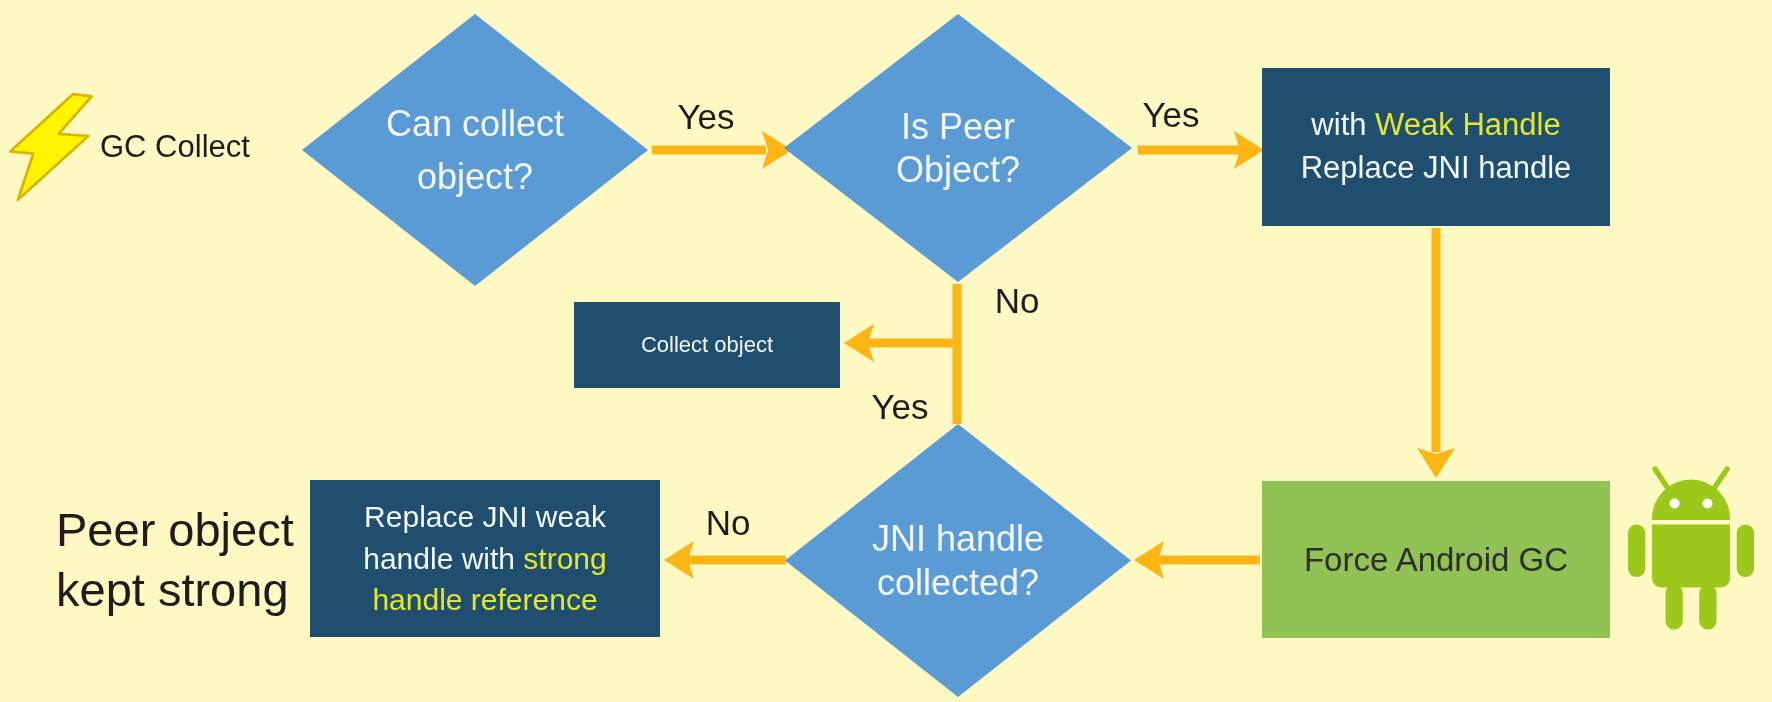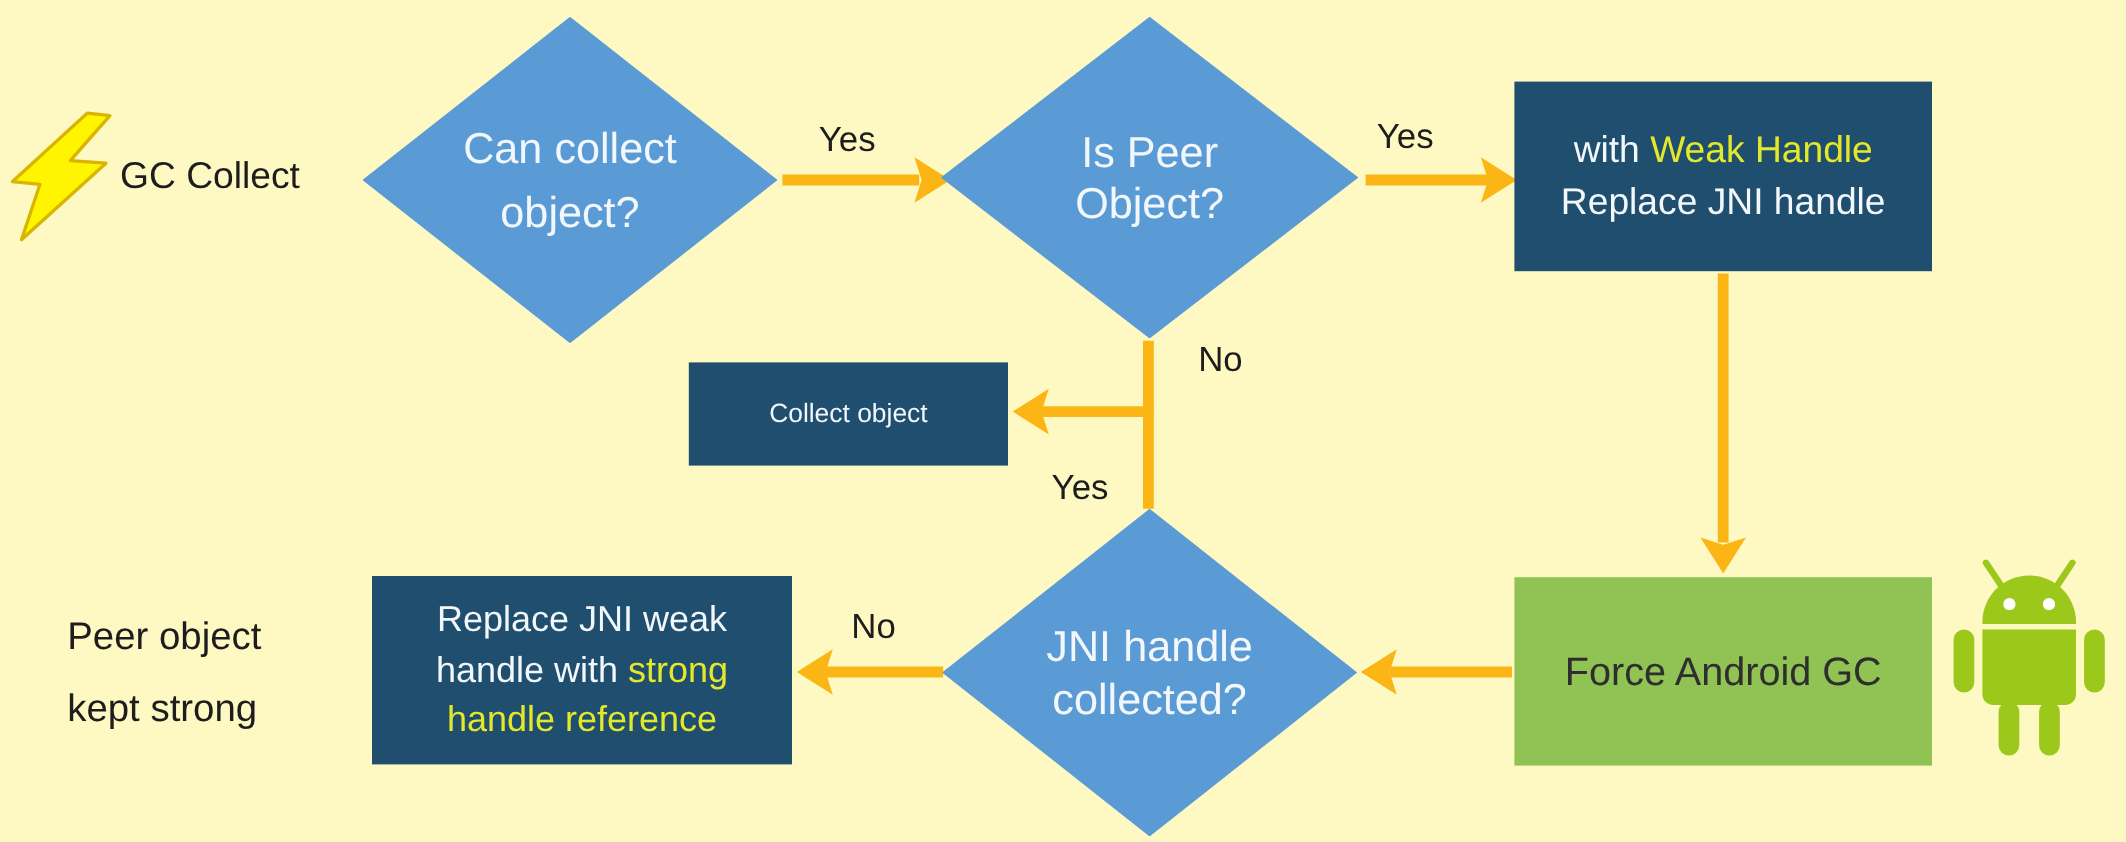--- a/index.html
+++ b/index.html
@@ -27,29 +27,29 @@
   .process-dark .wrapblock{padding:0 18px;}
   .hl{color:var(--highlight-yellow,#E3E82B);}
   .process-green{
     position:absolute;background:var(--green-box,#90C353);
     display:flex;align-items:center;justify-content:center;
     color:var(--green-box-text,#2E2E2E);font-size:33px;text-align:center;
   }
   
   .edge-label{
     position:absolute;transform:translate(-50%,-50%);
-    color:var(--label-dark,#1D1D1D);font-size:29px;white-space:nowrap;
+    color:var(--label-dark,#1D1D1D);font-size:35px;white-space:nowrap;
   }
   .start-label{
     position:absolute;transform:translate(0,-50%);
     color:var(--label-dark,#1D1D1D);font-size:31px;white-space:nowrap;
   }
   .annotation{
     position:absolute;color:var(--label-dark,#1D1D1D);
-    font-size:32px;line-height:60px;white-space:nowrap;
+    font-size:47px;line-height:60px;white-space:nowrap;
   }
   
   .bolt-svg{position:absolute;left:8px;top:92px;width:88px;height:110px;}
   .bolt-svg polygon{fill:var(--bolt-yellow,#FFF500);stroke:var(--bolt-outline,#D9B500);stroke-width:2.5;stroke-linejoin:round;}
   .robot-svg{position:absolute;left:1616px;top:464px;width:150px;height:178px;}
   .robot-svg .g{fill:var(--android-green,#9CC71B);stroke:none;}
   .robot-svg .ant{stroke:var(--android-green,#9CC71B);stroke-width:3.6;stroke-linecap:round;}
   .robot-svg .eye{fill:#ffffff;}
 </style>
 </head>

